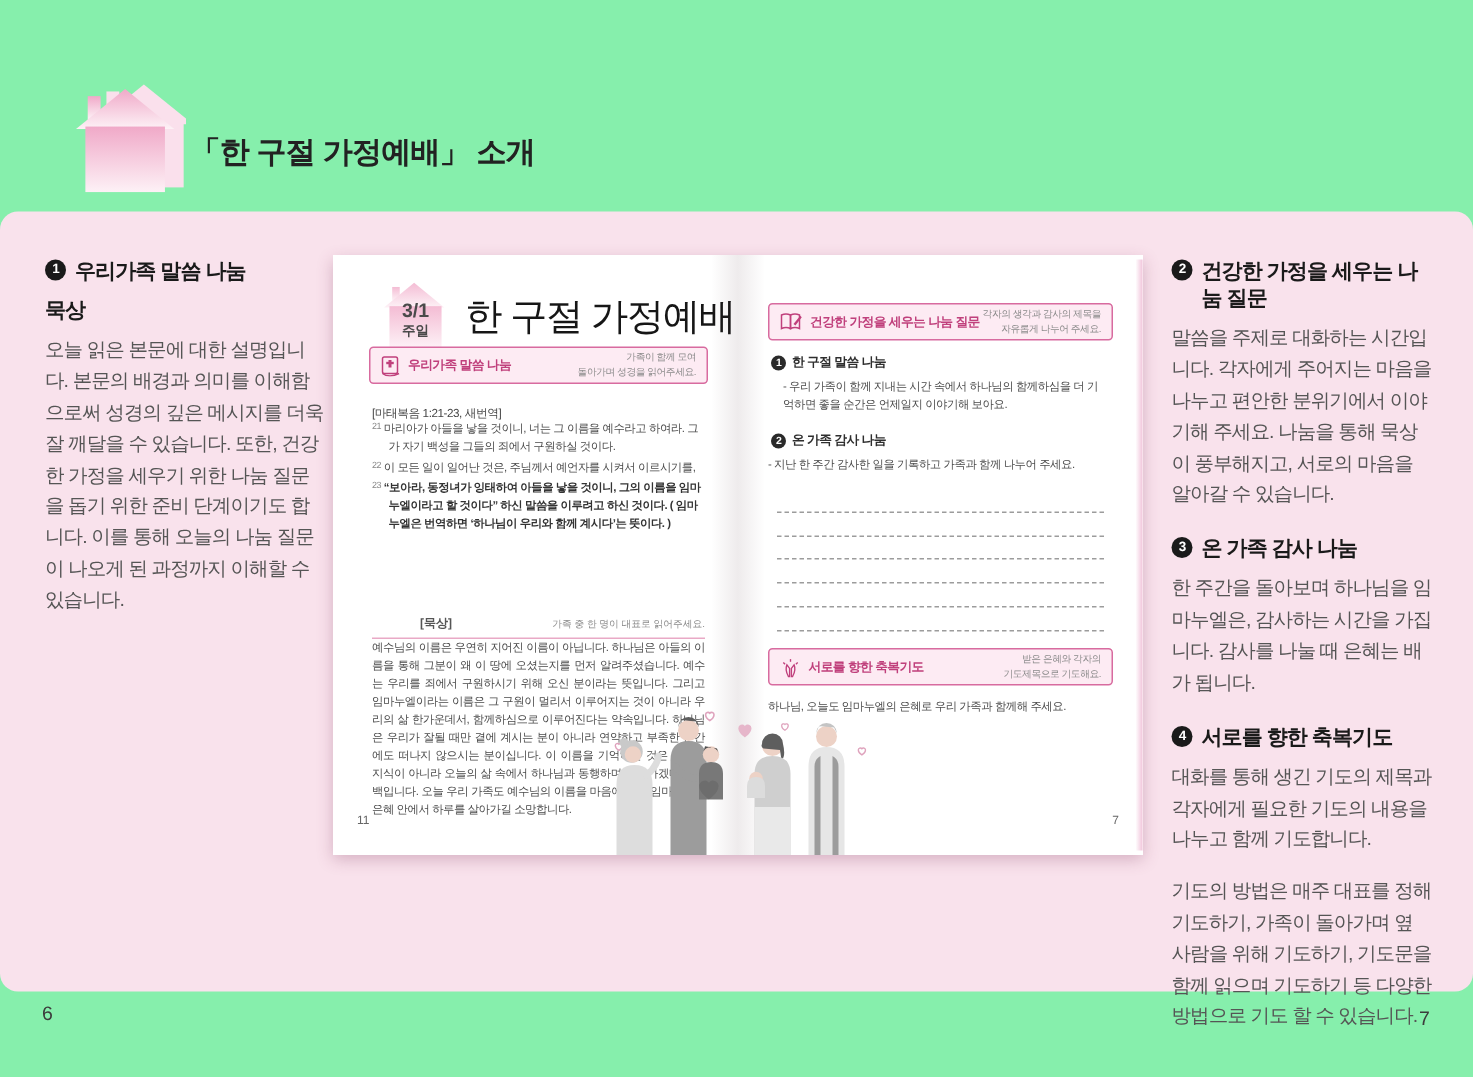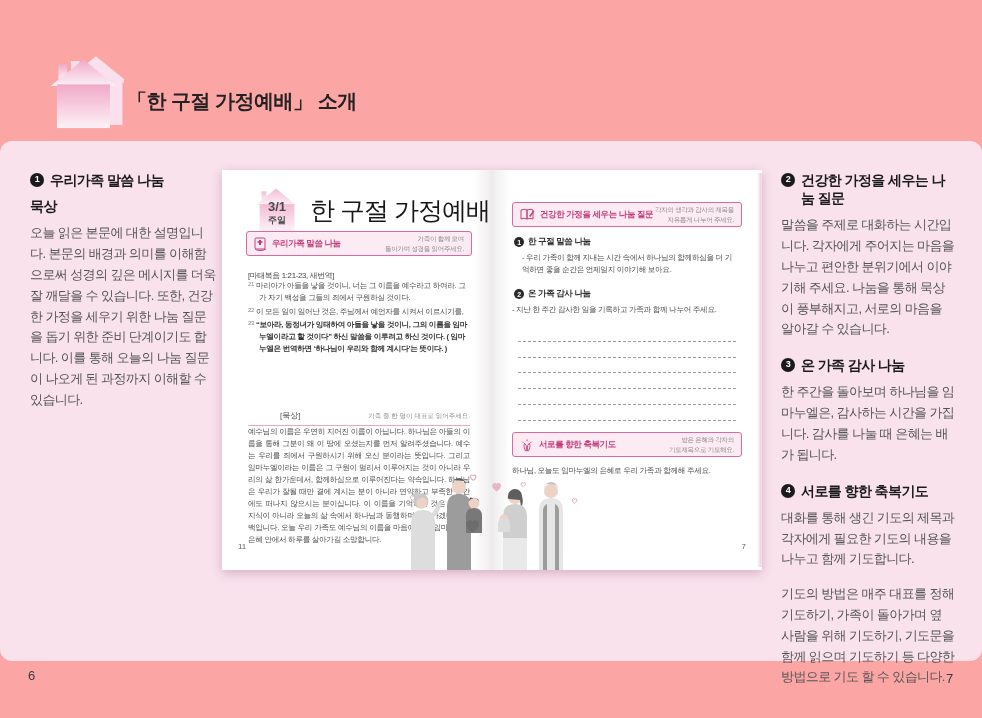--- a/index.html
+++ b/index.html
@@ -1,18 +1,18 @@
 <!DOCTYPE html>
 <html><head>
 <meta charset="utf-8">
 <style>
   * { margin:0; padding:0; box-sizing:border-box; }
   html,body { background:#ffffff; }
   body { font-family:"Liberation Sans","DejaVu Sans",sans-serif; color:#333; }
-  #root { position:relative; width:982px; height:718px; background:#fca5a5; overflow:hidden; }
+  #root { position:relative; width:982px; height:718px; background:#86efac; overflow:hidden; }
 
   
   .house-logo { position:absolute; left:46px; top:50px; width:78px; height:82px; }
   .doc-title { position:absolute; left:127px; top:88px; font-size:20px; font-weight:bold; color:#222; letter-spacing:-0.5px; }
 
   
   .pink-panel { position:absolute; left:0; top:141px; width:982px; height:520px; background:#f9e2ec; border-radius:12px; }
 
   
   .sidebar { position:absolute; top:171px; }
@@ -44,21 +44,21 @@
   .bar-label { font-size:8.5px; font-weight:bold; color:#c0407c; letter-spacing:-0.4px; }
   .bar-hint { font-size:6.5px; color:#8a8a8a; text-align:right; line-height:1.4; white-space:pre-line; letter-spacing:-0.3px; }
 
   .passage-ref { position:absolute; left:26px; top:100px; font-size:7.8px; color:#444; letter-spacing:-0.3px; }
   .verse-list { position:absolute; left:26px; top:110px; width:222px; }
   .verse { font-size:7.6px; line-height:1.55; color:#4a4a4a; letter-spacing:-0.3px; padding-left:11px; text-indent:-11px; margin-bottom:2px; }
   .verse.bold { font-weight:bold; color:#333; }
   .vnum { font-size:6px; color:#888; vertical-align:2px; font-weight:normal; }
 
   .meditation-head { position:absolute; left:26px; top:240px; width:222px; display:flex; justify-content:space-between; align-items:flex-end; border-bottom:1px solid #e9a9c6; padding-bottom:4px; }
-  .meditation-label { font-size:8px; font-weight:normal; color:#555;padding-left:32px; }
+  .meditation-label { font-size:8px; font-weight:bold; color:#555;padding-left:32px; }
   .meditation-hint { font-size:6.5px; color:#8a8a8a; }
   .meditation-body { position:absolute; left:26px; top:256px; width:222px; font-size:7.6px; line-height:1.58; color:#4a4a4a; letter-spacing:-0.3px; text-align:justify; }
 
   .pagenum { position:absolute; font-size:8px; color:#666; }
   .pagenum-left { left:16px; top:372px; }
   .pagenum-right { right:16px; top:372px; }
 
   
   .q-title { position:absolute; display:flex; align-items:center; gap:4px; font-size:8.5px; font-weight:bold; color:#2e2e2e; letter-spacing:-0.4px; }
   .mini-cnum { display:inline-flex; width:10px; height:10px; border-radius:50%; background:#2a2a2a; color:#fff; font-size:7px; font-weight:bold; align-items:center; justify-content:center; }

